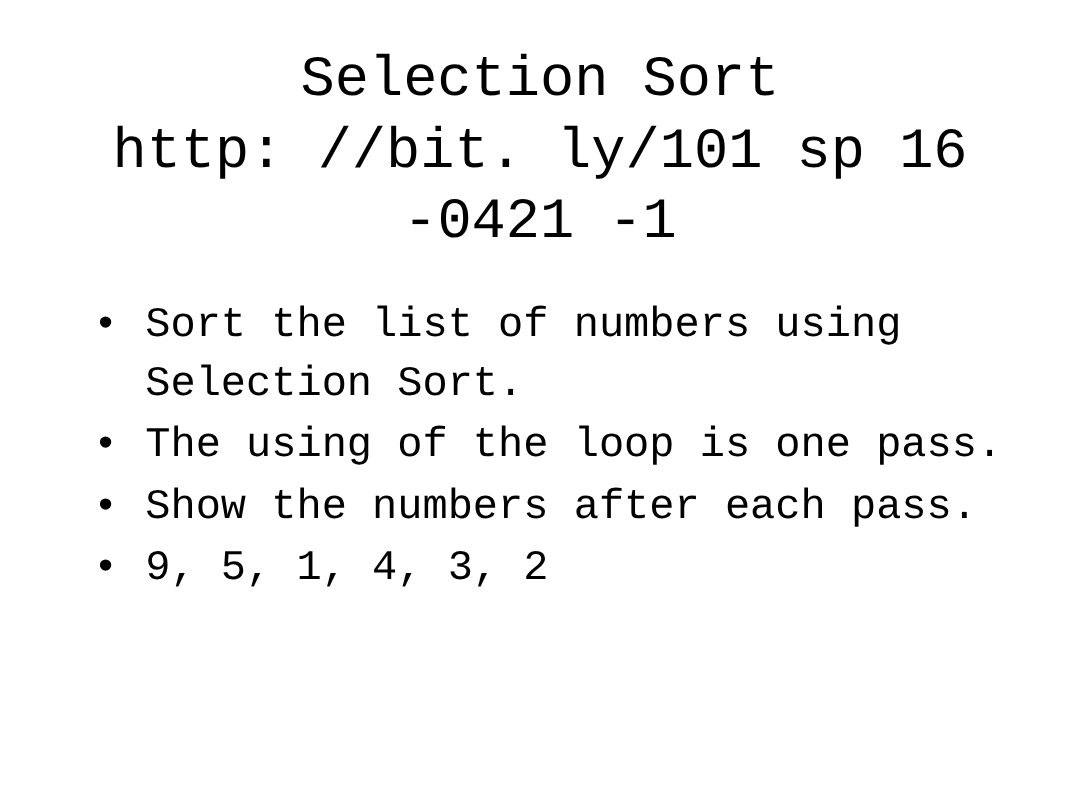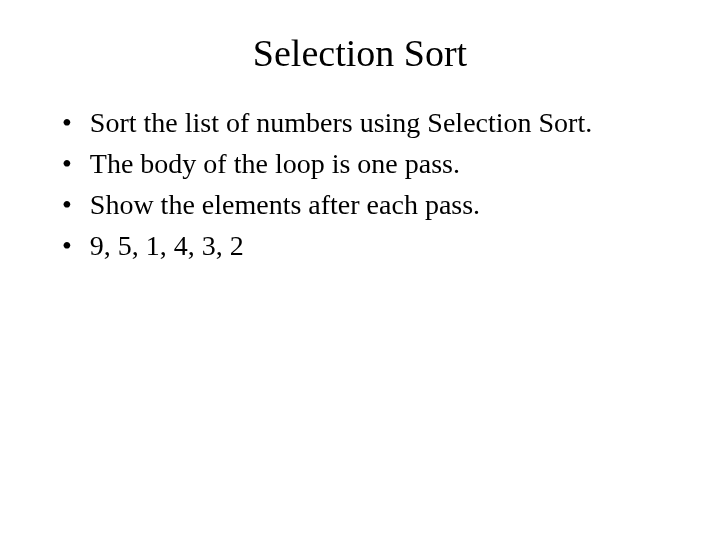--- a/index.html
+++ b/index.html
@@ -1,18 +1,19 @@
 <!DOCTYPE html>
 <html><head>
   <meta charset="utf-8">
   <style>
     * {
       margin: 0;
       padding: 0;
       box-sizing: border-box;
+      font-family: Liberation Mono, monospace;
     }
     body {
       width: 720px;
       height: 540px;
       background: #ffffff;
       font-family: "Times New Roman", Times, serif;
       color: #000000;
       padding: 20px 50px;
     }
     .title-block {
@@ -42,32 +43,33 @@
     }
     .bullet-text {
       flex: 1;
     }
   </style>
 </head>
 <body>
 
 <div class="title-block">
   <div class="title-line">Selection Sort</div>
+  <div class="title-line">http: //bit. ly/101 sp 16 -0421 -1</div>
 </div>
 
 <ul class="bullet-list">
   <li class="bullet-item">
     <span class="bullet-marker">•</span>
     <span class="bullet-text">Sort the list of numbers using Selection Sort.</span>
   </li>
   <li class="bullet-item">
     <span class="bullet-marker">•</span>
-    <span class="bullet-text">The body of the loop is one pass.</span>
+    <span class="bullet-text">The using of the loop is one pass.</span>
   </li>
   <li class="bullet-item">
     <span class="bullet-marker">•</span>
-    <span class="bullet-text">Show the elements after each pass.</span>
+    <span class="bullet-text">Show the numbers after each pass.</span>
   </li>
   <li class="bullet-item">
     <span class="bullet-marker">•</span>
     <span class="bullet-text">9, 5, 1, 4, 3, 2</span>
   </li>
 </ul>
 
 </body></html>

